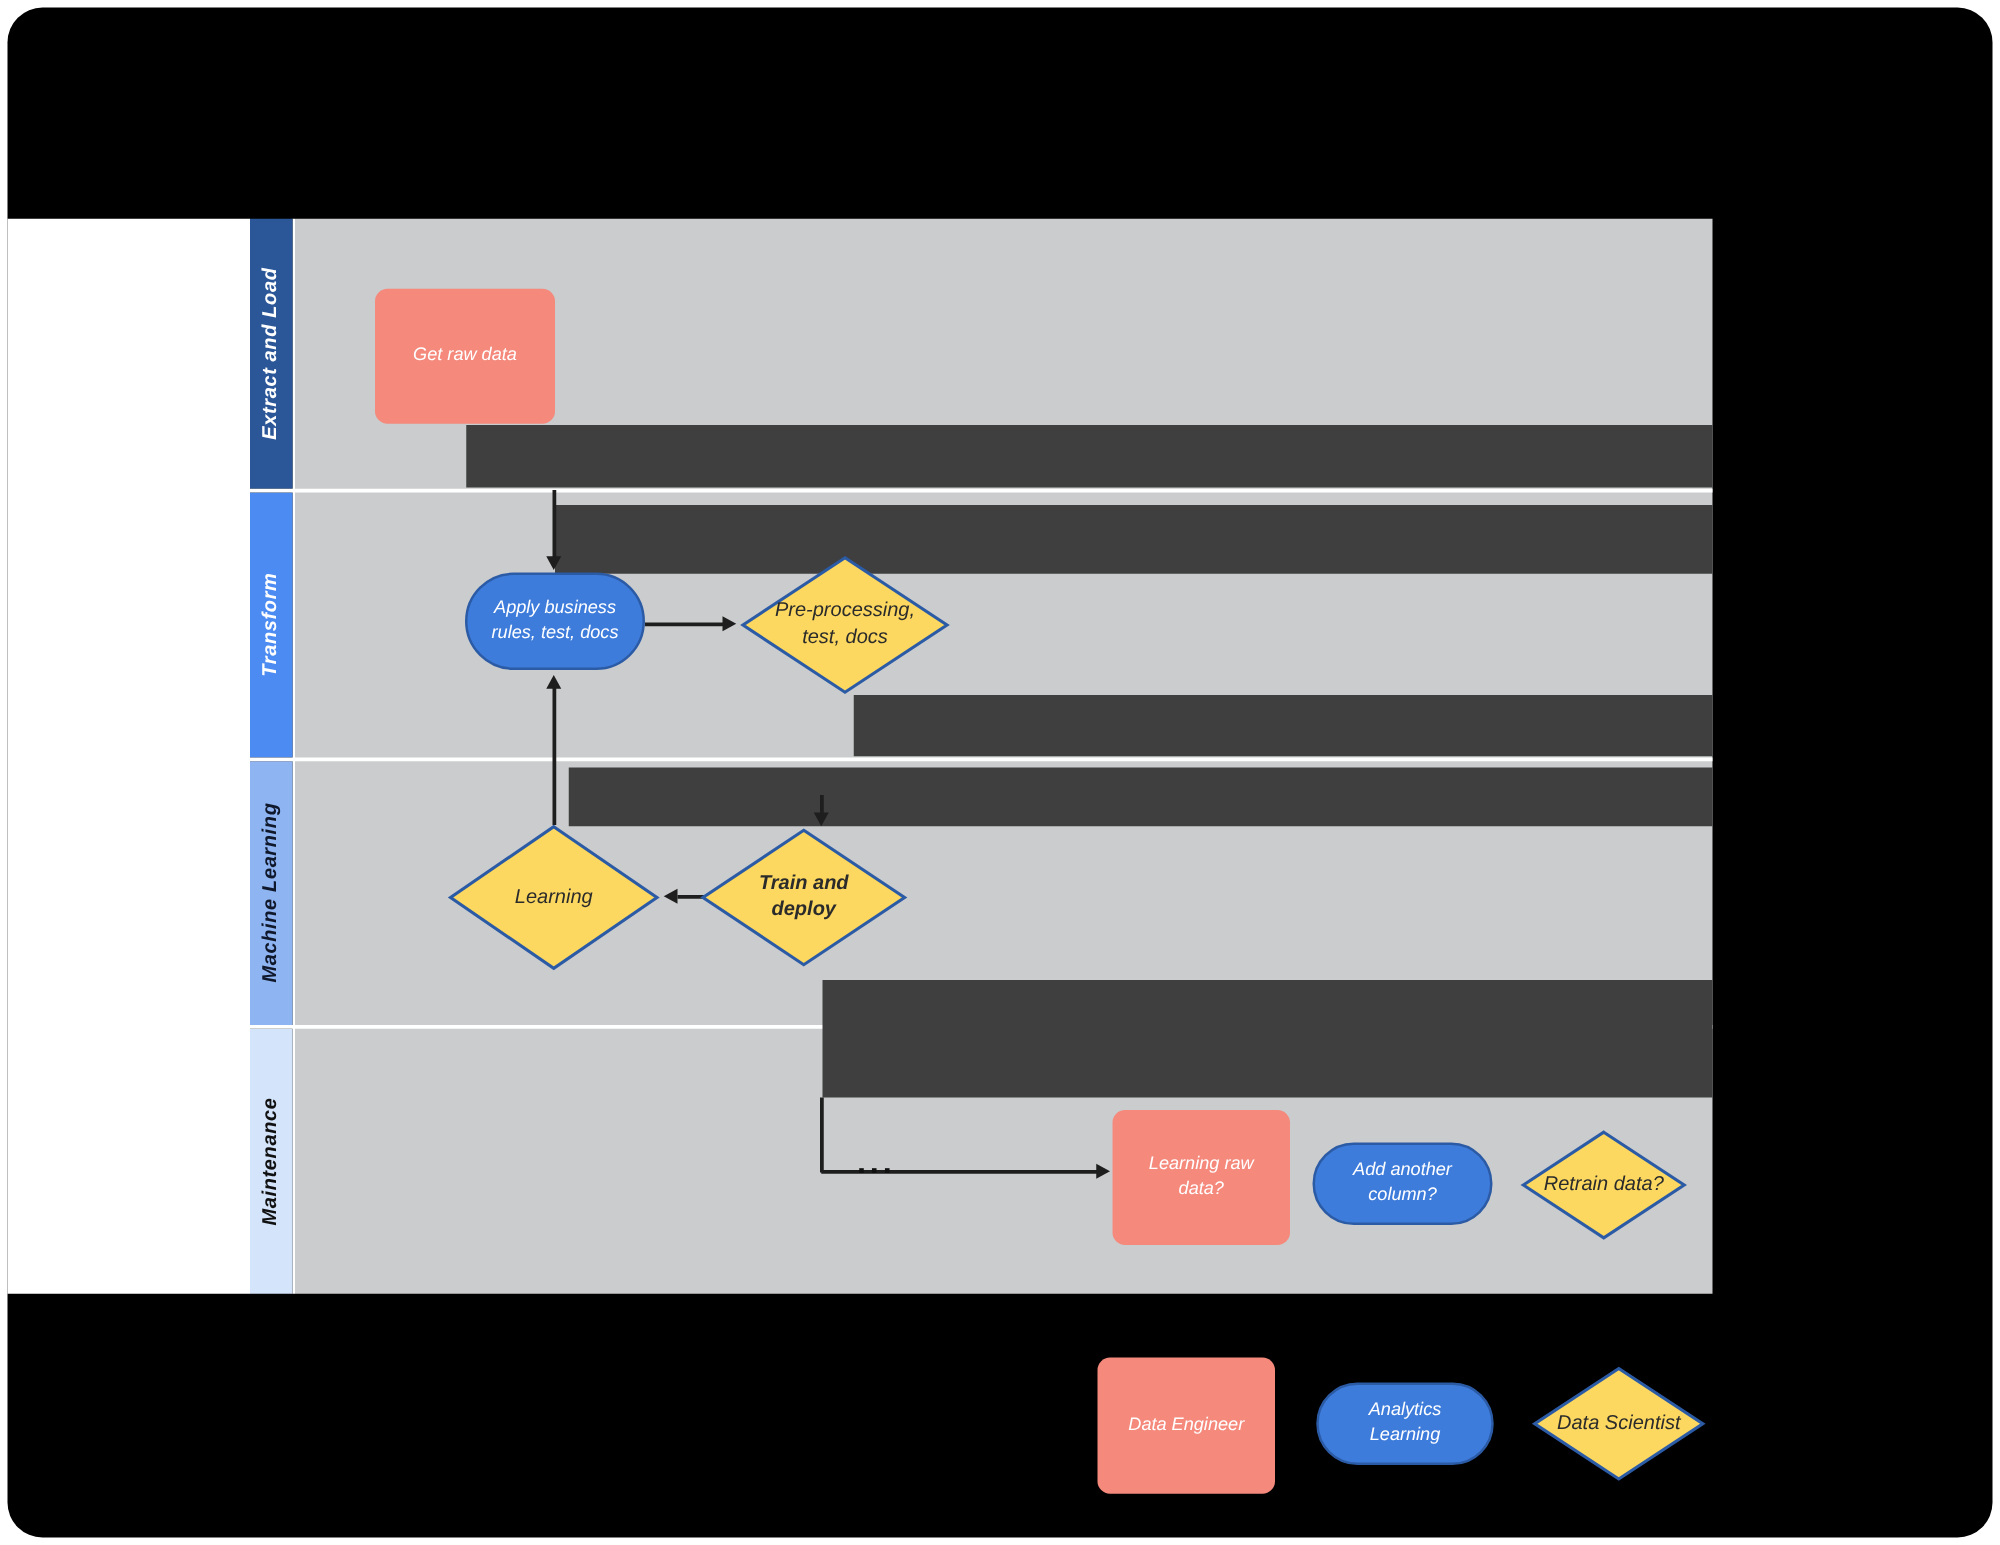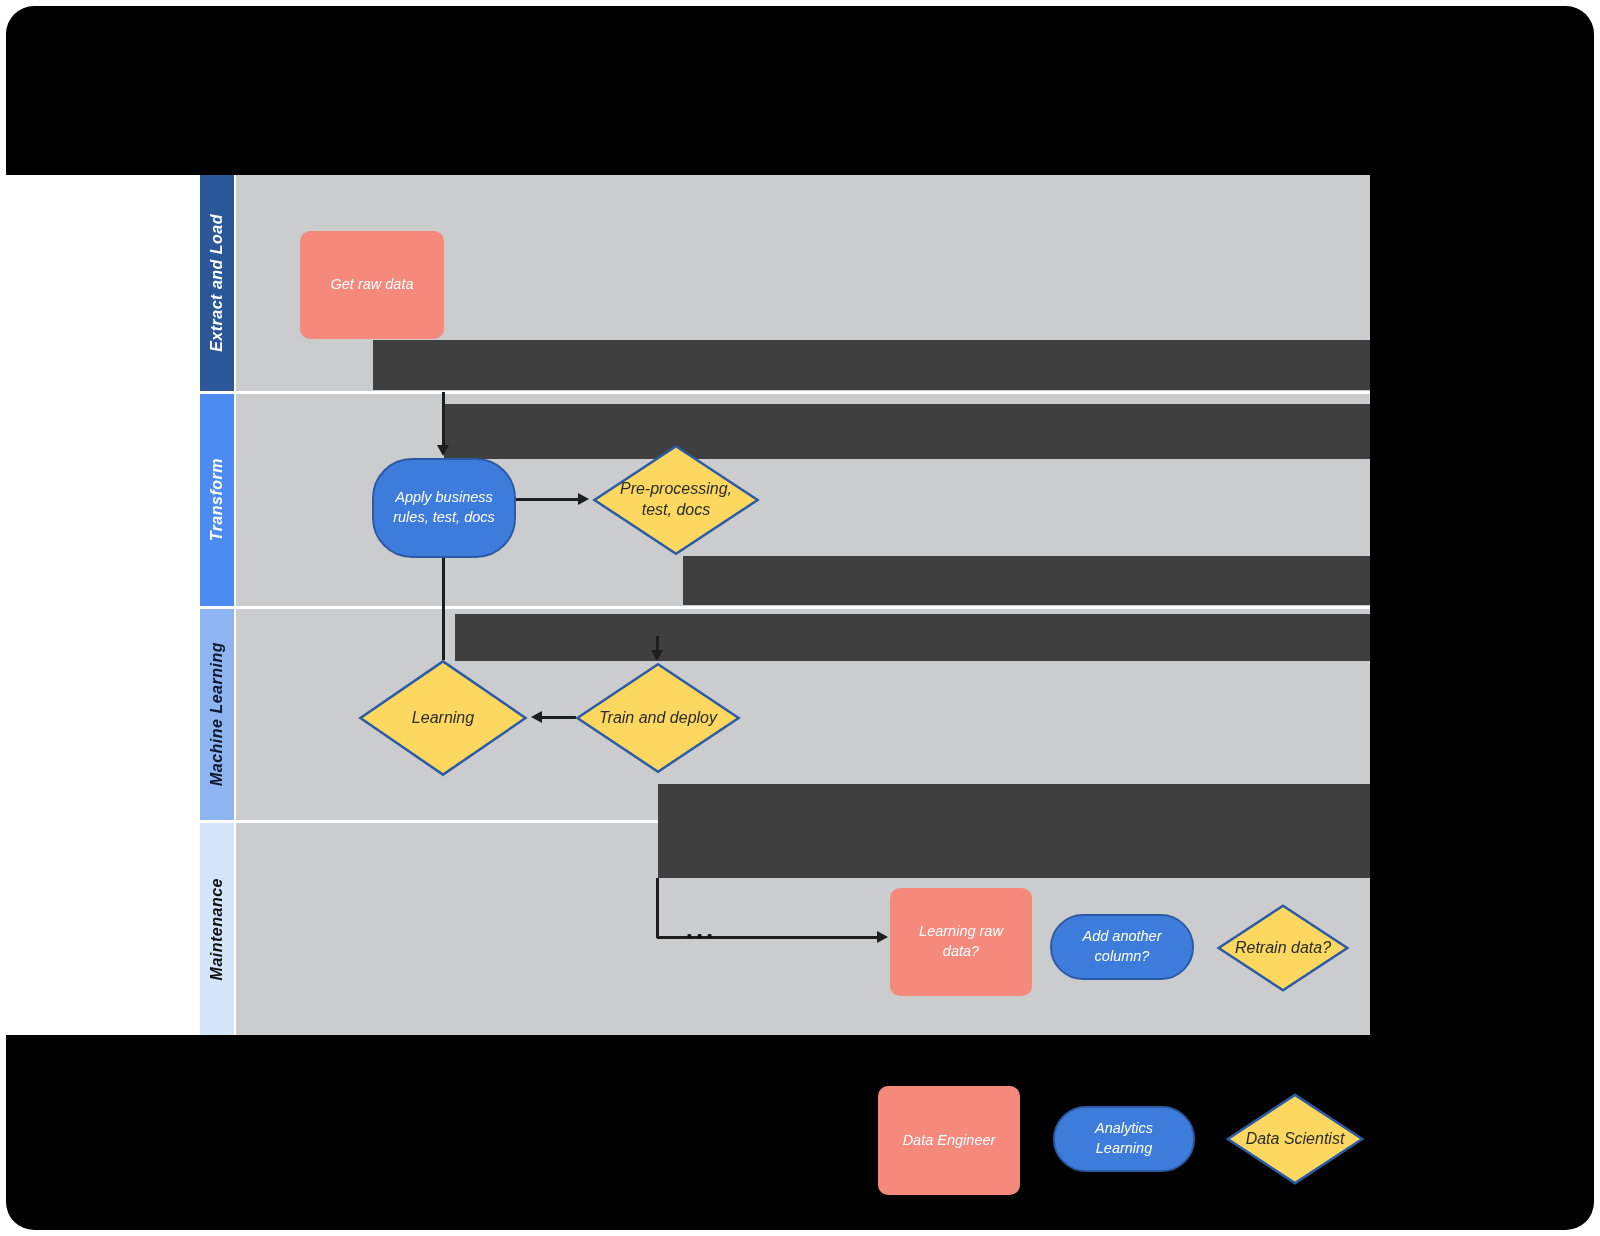--- a/index.html
+++ b/index.html
@@ -88,39 +88,39 @@
 
   <div class="cline" style="left:656px;top:878px;width:3px;height:60px;"></div>
   <div class="cline" style="left:657px;top:936px;width:222px;height:3px;"></div>
   <div class="arr arr-right" style="left:877px;top:931px;"></div>
   <div class="ellipsis" style="left:678px;top:914px;width:46px;height:30px;">...</div>
 
   <div class="node process" style="left:300px;top:231px;width:144px;height:108px;">
     <span>Get raw data</span>
   </div>
 
-  <div class="node terminator" style="left:372px;top:458px;width:144px;height:100px;">
+  <div class="node terminator" style="left:372px;top:458px;width:144px;height:78px;">
     <span>Apply business rules, test, docs</span>
   </div>
 
   <div class="diamond" style="left:591px;top:444px;width:170px;height:112px;">
     <svg viewBox="0 0 100 100" preserveAspectRatio="none">
         <polygon points="50,2 98,50 50,98 2,50"></polygon>
       </svg>
     <div class="dlabel">Pre-processing, test, docs</div>
   </div>
 
   <div class="diamond" style="left:357px;top:659px;width:172px;height:118px;">
     <svg viewBox="0 0 100 100" preserveAspectRatio="none">
         <polygon points="50,2 98,50 50,98 2,50"></polygon>
       </svg>
     <div class="dlabel">Learning</div>
   </div>
 
-  <div class="diamond" style="left:574px;top:662px;width:168px;height:112px;">
+  <div class="diamond" style="left:559px;top:662px;width:168px;height:112px;font-weight:bold;">
     <svg viewBox="0 0 100 100" preserveAspectRatio="none">
         <polygon points="50,2 98,50 50,98 2,50"></polygon>
       </svg>
     <div class="dlabel">Train and deploy</div>
   </div>
 
   <div class="node process" style="left:890px;top:888px;width:142px;height:108px;">
     <span>Learning raw data?</span>
   </div>
 

